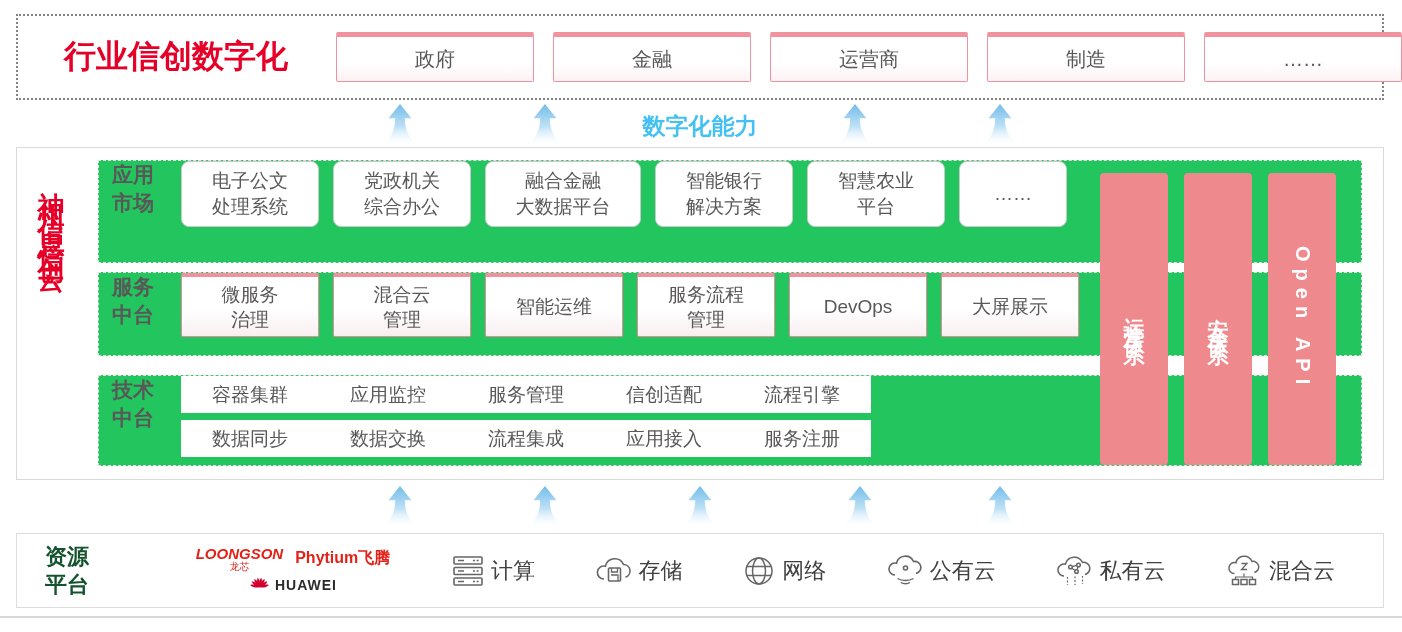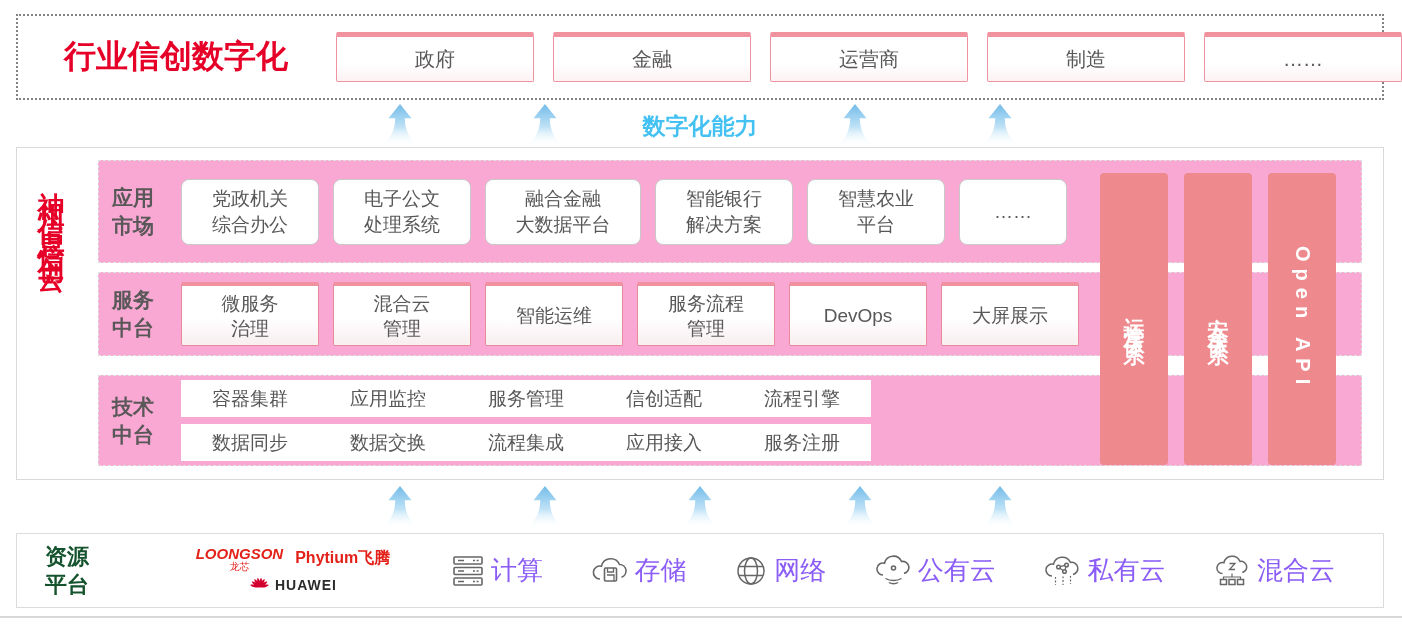--- a/index.html
+++ b/index.html
@@ -19,22 +19,22 @@
   .arrow-abs{position:absolute;width:38px;height:42px;}
   .cap-label{position:absolute;top:111px;left:700px;transform:translateX(-50%);
              font-size:23px;font-weight:bold;color:#42c1f2;white-space:nowrap;}
 
   
   .main-panel{position:absolute;left:16px;top:147px;width:1368px;height:333px;
               border:1px solid #d9d9d9;box-sizing:border-box;background:#fff;}
   .vertical-title{position:absolute;left:33px;top:170px;writing-mode:vertical-rl;text-orientation:upright;
                   font-size:27px;font-weight:bold;color:#e60028;letter-spacing:13px;line-height:36px;}
 
-  .row{position:absolute;left:98px;width:1264px;background:#f9a8d4;border:1px dashed #e0e0e0;
-       box-sizing:border-box;display:flex;align-items:center;}
+  .row{position:absolute;left:98px;width:1264px;background:#22c55e;border:1px dashed #e0e0e0;
+       box-sizing:border-box;display:flex;align-items:flex-start;}
   .row1{top:160px;height:103px;}
   .row2{top:272px;height:84px;}
   .row3{top:375px;height:91px;}
   .row-label{width:64px;margin-left:13px;font-weight:bold;font-size:21px;color:#595757;
              white-space:pre-line;line-height:28px;}
   .row-items{display:flex;gap:14px;margin-left:5px;align-items:center;}
 
   .app-box{width:138px;height:66px;box-sizing:border-box;background:#fff;border:1px solid #c9c9c9;border-radius:8px;
            display:flex;align-items:center;justify-content:center;text-align:center;
            font-size:19px;line-height:26px;color:#595757;white-space:pre-line;}
@@ -65,21 +65,21 @@
   .vendors{margin-left:98px;width:212px;display:flex;flex-direction:column;align-items:center;gap:2px;}
   .vendor-top{display:flex;gap:12px;align-items:flex-start;}
   .loongson{display:flex;flex-direction:column;align-items:center;line-height:1;}
   .loongson .en{font-style:italic;font-weight:bold;color:#e32119;font-size:15px;}
   .loongson .cn{font-size:10px;color:#e32119;margin-top:1px;}
   .phytium{color:#e32119;font-weight:bold;font-size:16px;margin-top:2px;white-space:nowrap;}
   .huawei{display:flex;align-items:center;gap:5px;margin-top:1px;}
   .huawei .txt{font-size:14px;font-weight:bold;color:#2b2b2b;letter-spacing:1px;}
   .res-items{flex:1;display:flex;justify-content:space-between;margin:0 48px 0 52px;align-items:center;}
   .res-item{display:flex;align-items:center;gap:6px;}
-  .res-item .lbl{font-size:26px;color:#8b5cf6;white-space:nowrap;}
+  .res-item .lbl{font-size:22px;color:#404040;white-space:nowrap;}
 
   .bottom-line{position:absolute;left:0;top:616px;width:1402px;height:2px;background:#d8d8d8;}
 </style>
 </head>
 <body>
 
 <div class="stage">
 
   <svg width="0" height="0" style="position:absolute">
     <defs>
@@ -116,24 +116,24 @@
       <path fill="url(#ag)" d="M19 0 L31 15 L24 15 C24 28 30 38 38 44 L0 44 C8 38 14 28 14 15 L7 15 Z"></path>
     </svg>
 
   <div class="main-panel"></div>
   <div class="vertical-title">神州信息信创云</div>
 
   <div class="row row1">
     <div class="row-label">应用
 市场</div>
     <div class="row-items">
+      <div class="app-box">电子公文
+处理系统</div>
       <div class="app-box">党政机关
 综合办公</div>
-      <div class="app-box">电子公文
-处理系统</div>
       <div class="app-box w-lg">融合金融
 大数据平台</div>
       <div class="app-box">智能银行
 解决方案</div>
       <div class="app-box">智慧农业
 平台</div>
       <div class="app-box w-sm">……</div>
     </div>
   </div>
 

